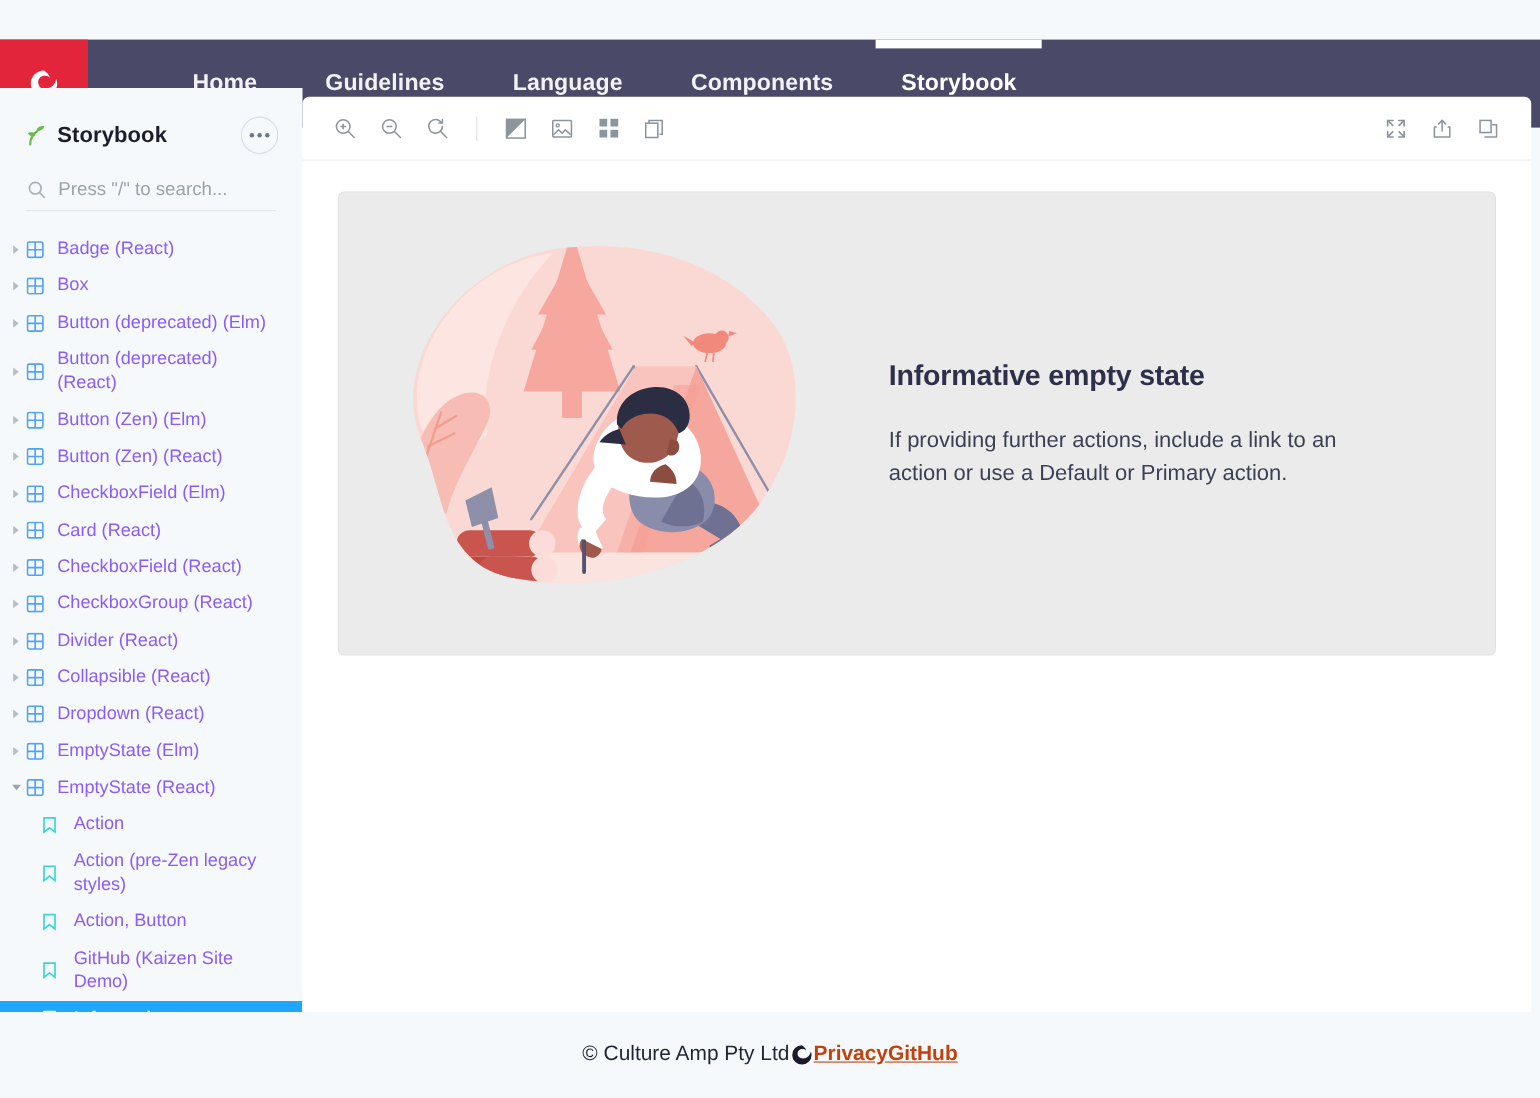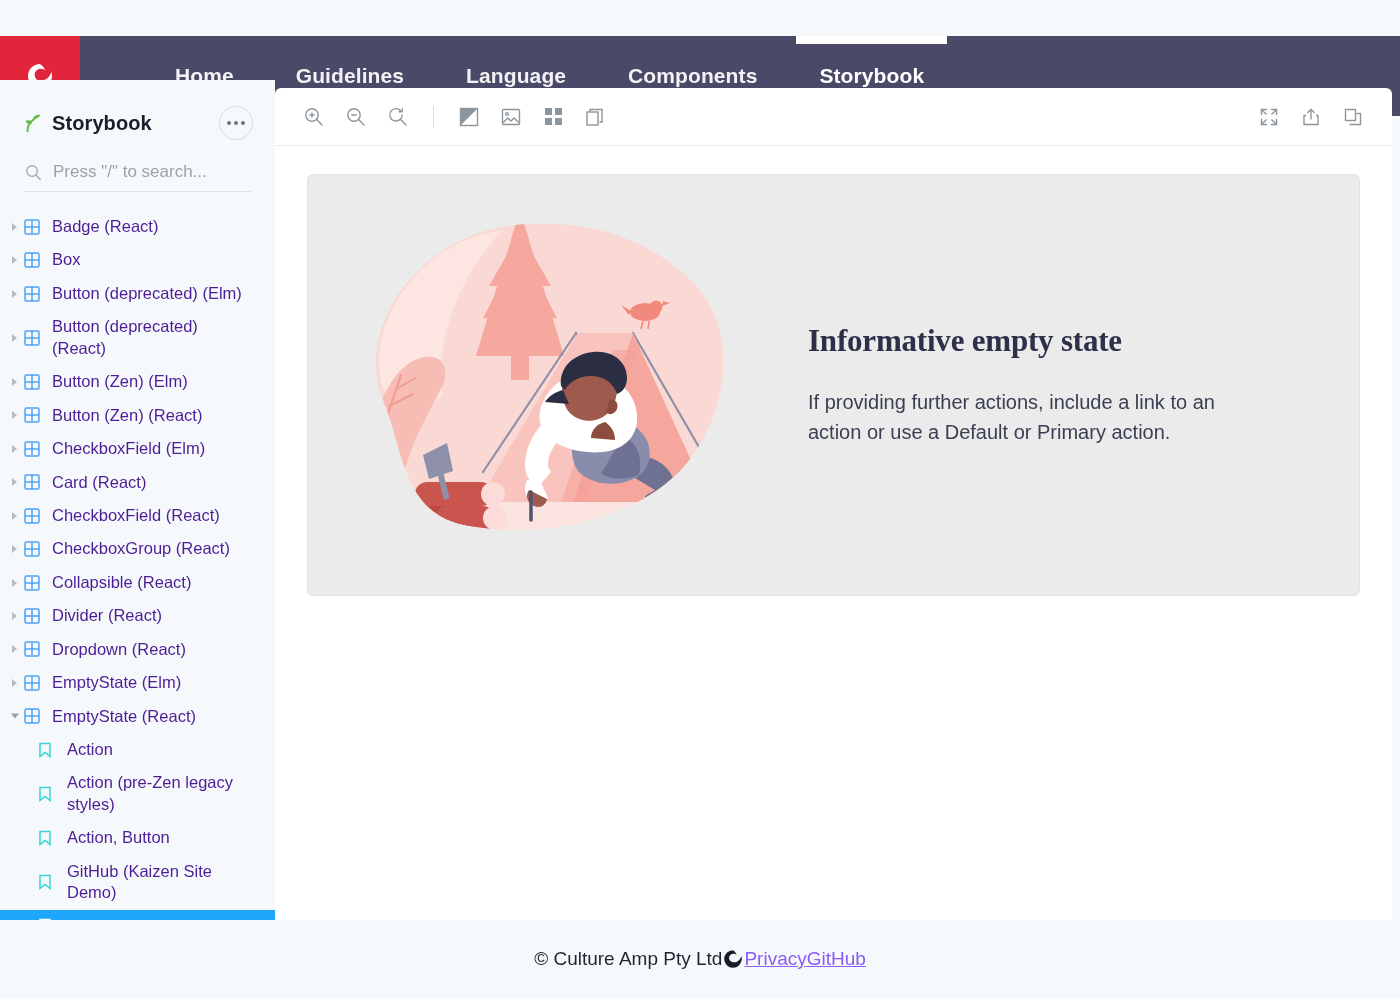--- a/index.html
+++ b/index.html
@@ -54,21 +54,21 @@
   .sb-search-icon { width: 19px; height: 19px; flex: none; margin-right: 10px; }
   .sb-search-input {
     border: 0; outline: none; background: transparent; width: 100%;
     font-family: "Liberation Sans", sans-serif; font-size: 17px; color: #5b6770;
   }
   .sb-search-input::placeholder { color: #9aa3ab; }
 
   .sb-tree { margin-top: 18px; }
   .tree-row {
     display: flex; align-items: center; padding: 6px 10px 6px 8px;
-    font-size: 16.5px; color: #4c1d95; cursor: pointer; line-height: 1.3;
+    font-size: 16.5px; color: #8b5cf6; cursor: pointer; line-height: 1.3;
   }
   .tree-row .caret {
     width: 14px; flex: none; display: flex; align-items: center; justify-content: center;
     margin-right: 2px;
   }
   .tree-row .caret svg { display: block; }
   .tree-row .tico { width: 17px; flex: none; margin-right: 11px; display:flex; align-items:center; }
   .tree-row .tlabel { flex: 1 1 auto; }
 
   .tree-row.child { padding-left: 38px; }
@@ -97,34 +97,33 @@
 
   .stage { position: absolute; top: 59px; left: 0; right: 0; bottom: 0; background: #fff; padding: 28px 33px; }
   .story-card {
     background: #ebebeb; border-radius: 5px; height: 420px;
     display: flex; align-items: center; box-shadow: 0 0 0 1px #e2e2e2;
   }
   .illus { width: 470px; flex: none; display: flex; align-items: center; justify-content: center; }
   .illus svg { display: block; }
   .story-text { padding-left: 30px; padding-right: 40px; }
   .story-title {
-    font-size: 31px; font-weight: bold; color: #2d3048; letter-spacing: -.2px;
+    font-size: 26px; font-weight: bold; color: #2d3048; letter-spacing: -.2px;
     margin-bottom: 28px;
-    font-family: Liberation Serif, serif;
   }
   .story-body { font-size: 20px; line-height: 1.5; color: #3b3f52; max-width: 460px; }
 
   
   .footer {
     position: absolute; left: 0; right: 0; bottom: 0; height: 78px;
     background: #f6f9fc; display: flex; align-items: center; justify-content: center;
   }
   .foot-copy { font-size: 19px; color: #1f2633; }
   .foot-logo { width: 22px; height: 22px; display:block; }
-  .foot-link { font-size: 19px; color: #8b5cf6; text-decoration: underline; cursor: pointer; }
+  .foot-link { font-size: 19px; color: #c2410c; text-decoration: underline; cursor: pointer; font-weight: bold; }
 </style>
 </head>
 <body>
 
 <div class="app">
 
   <div class="topnav">
     <div class="logo-box">
       <svg class="logo-mark" viewBox="0 0 32 32">
         <path d="M16 3.2A12.8 12.8 0 1 0 28.8 16c0-1.6-.3-3.1-.9-4.5-1.1 5.6-5.3 9.2-10.2 9.2-4.3 0-7.4-2.6-7.4-6.2s3-6.2 6.6-6.2c2.2 0 3.8.8 4.8 2A12.75 12.75 0 0 0 16 3.2z" fill="#ffffff"></path>
@@ -344,37 +343,37 @@
               <path d="M1 1l5 4-5 4z" fill="#b4bcc4"></path>
             </svg>
           </span>
         <span class="tico">
             <svg width="16" height="16" viewBox="0 0 16 16">
               <rect x="1" y="1" width="14" height="14" rx="1.5" fill="none" stroke="#4fa3f7" stroke-width="1.5"></rect>
               <line x1="8" y1="1" x2="8" y2="15" stroke="#4fa3f7" stroke-width="1.5"></line>
               <line x1="1" y1="8" x2="15" y2="8" stroke="#4fa3f7" stroke-width="1.5"></line>
             </svg>
           </span>
+        <span class="tlabel">Divider (React)</span>
+      </div>
+
+      <div class="tree-row">
+        <span class="caret">
+            <svg width="8" height="10" viewBox="0 0 8 10">
+              <path d="M1 1l5 4-5 4z" fill="#b4bcc4"></path>
+            </svg>
+          </span>
+        <span class="tico">
+            <svg width="16" height="16" viewBox="0 0 16 16">
+              <rect x="1" y="1" width="14" height="14" rx="1.5" fill="none" stroke="#4fa3f7" stroke-width="1.5"></rect>
+              <line x1="8" y1="1" x2="8" y2="15" stroke="#4fa3f7" stroke-width="1.5"></line>
+              <line x1="1" y1="8" x2="15" y2="8" stroke="#4fa3f7" stroke-width="1.5"></line>
+            </svg>
+          </span>
         <span class="tlabel">Collapsible (React)</span>
-      </div>
-
-      <div class="tree-row">
-        <span class="caret">
-            <svg width="8" height="10" viewBox="0 0 8 10">
-              <path d="M1 1l5 4-5 4z" fill="#b4bcc4"></path>
-            </svg>
-          </span>
-        <span class="tico">
-            <svg width="16" height="16" viewBox="0 0 16 16">
-              <rect x="1" y="1" width="14" height="14" rx="1.5" fill="none" stroke="#4fa3f7" stroke-width="1.5"></rect>
-              <line x1="8" y1="1" x2="8" y2="15" stroke="#4fa3f7" stroke-width="1.5"></line>
-              <line x1="1" y1="8" x2="15" y2="8" stroke="#4fa3f7" stroke-width="1.5"></line>
-            </svg>
-          </span>
-        <span class="tlabel">Divider (React)</span>
       </div>
 
       <div class="tree-row">
         <span class="caret">
             <svg width="8" height="10" viewBox="0 0 8 10">
               <path d="M1 1l5 4-5 4z" fill="#b4bcc4"></path>
             </svg>
           </span>
         <span class="tico">
             <svg width="16" height="16" viewBox="0 0 16 16">

